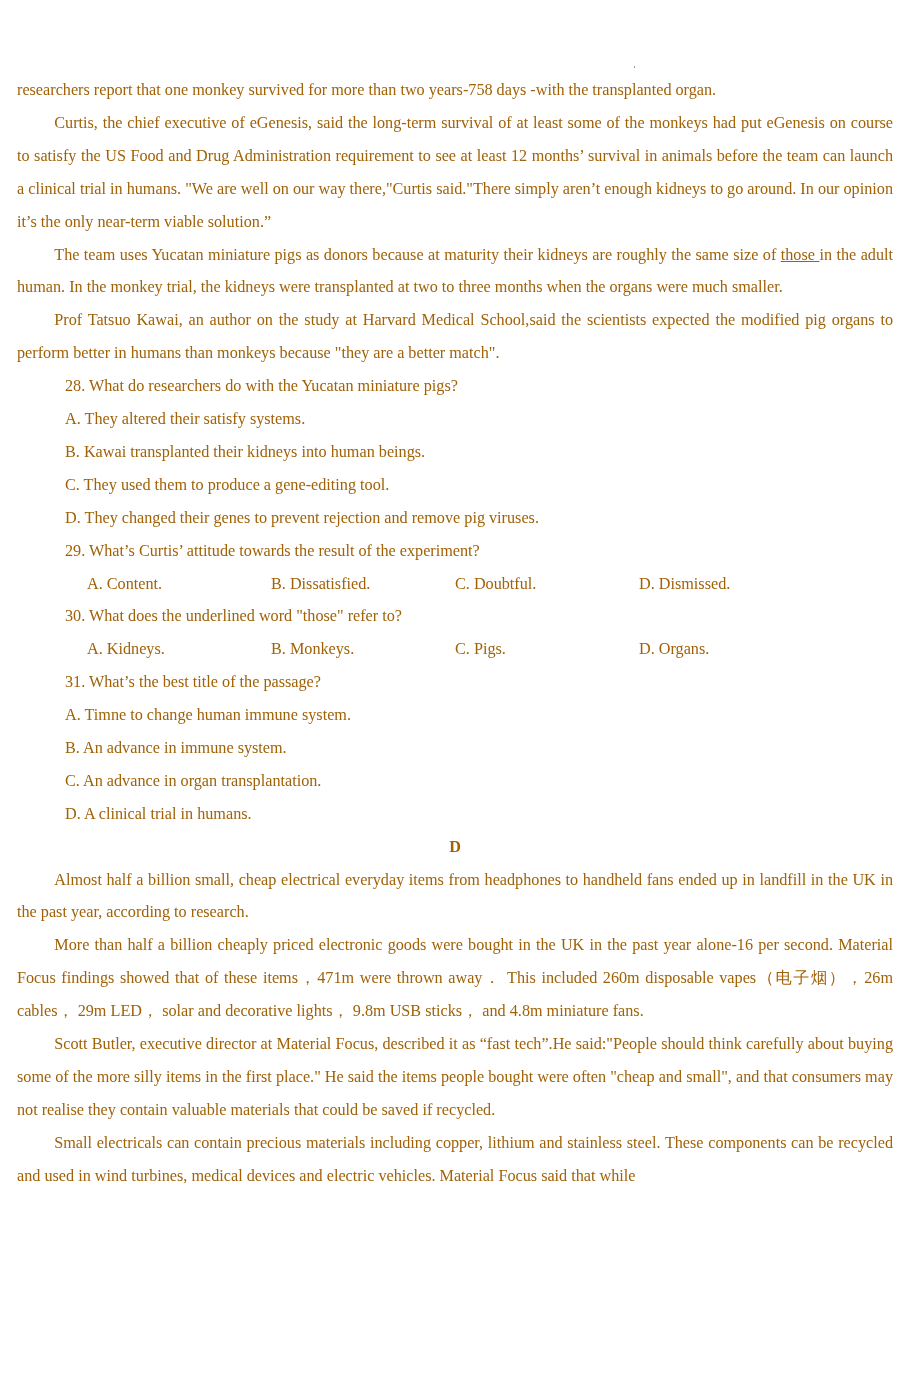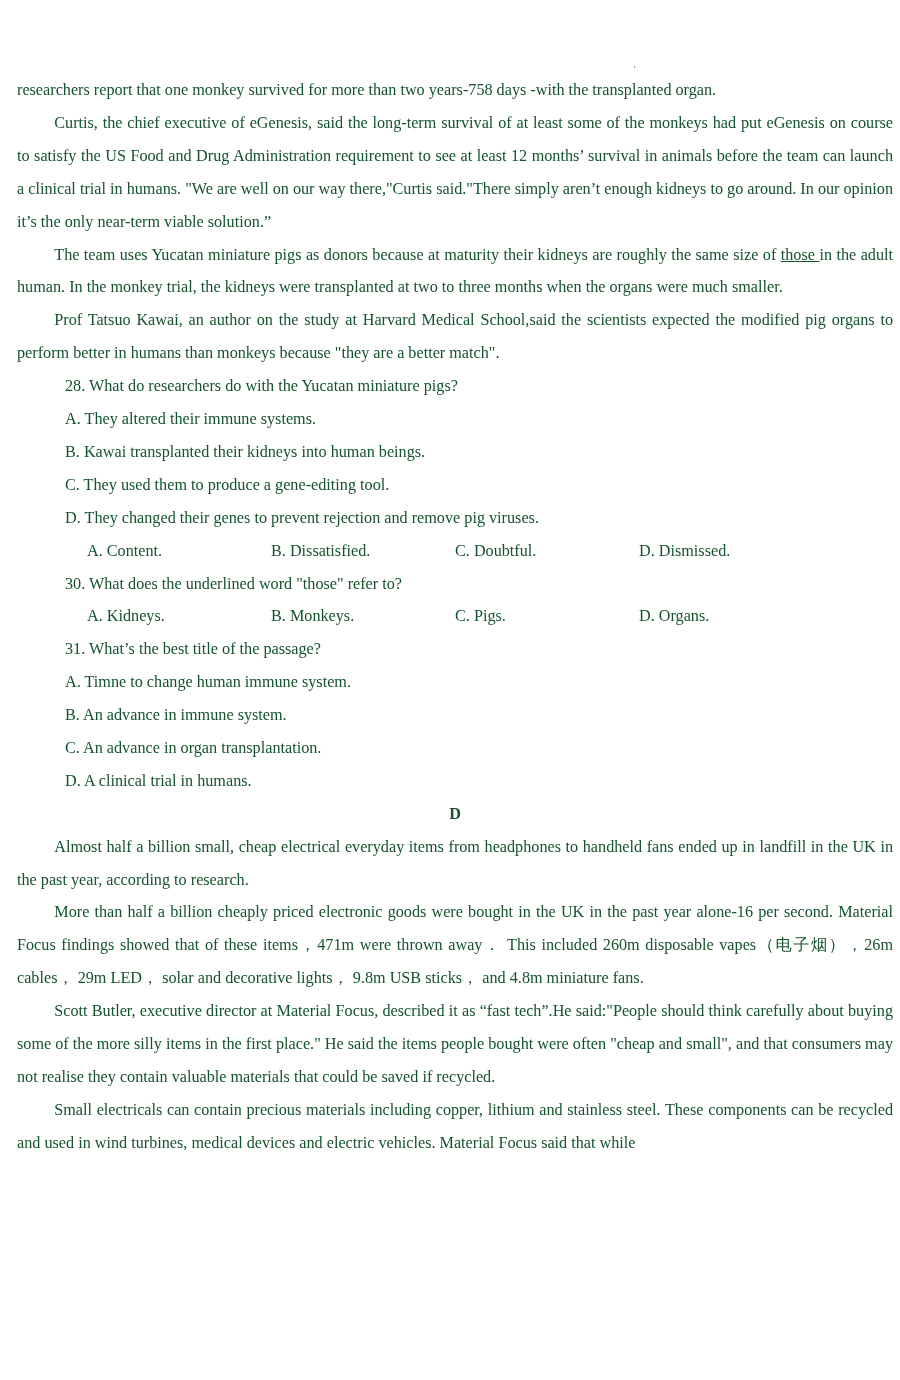--- a/index.html
+++ b/index.html
@@ -1,20 +1,20 @@
 <!DOCTYPE html>
 <html><head>
 <meta charset="utf-8">
 <style>
   html, body { margin: 0; padding: 0; background: #ffffff; }
   body { width: 900px; height: 1380px; position: relative; overflow: hidden; }
   .page {
     position: absolute; left: 17px; top: 74px; width: 876px;
     font-family: "Liberation Serif", "DejaVu Serif", serif;
-    font-size: 16.2px; color: #14532d;
+    font-size: 16.2px; color: #a16207;
   }
   .line { height: 32.9px; line-height: 32.9px; white-space: nowrap; margin-left: 48px; }
   .para { text-align: justify; text-align-last: left; }
   .para p { margin: 0; line-height: 32.9px; text-indent: 2.3em; text-align: justify; }
   .para p.noindent { text-indent: 0; }
   .u { text-decoration: underline; }
   .heading { text-align: center; font-weight: bold; height: 32.9px; line-height: 32.9px; }
   .opts4 { display: flex; height: 32.9px; line-height: 32.9px; justify-content: center; }
   .opts4 span { display: inline-block; width: 184px; white-space: nowrap; }
   .dot { position: absolute; left: 634px; top: 66px; width: 1px; height: 2px; background: #999; }
@@ -28,27 +28,28 @@
 
   <div class="para">
     <p class="noindent">researchers report that one monkey survived for more than two years-758 days -with the transplanted organ.</p>
     <p>Curtis, the chief executive of eGenesis, said the long-term survival of at least some of the monkeys had put eGenesis on course to satisfy the US Food and Drug Administration requirement to see at least 12 months’ survival in animals before the team can launch a clinical trial in humans. "We are well on our way there,"Curtis said."There simply aren’t enough kidneys to go around. In our opinion it’s the only near-term viable solution.”</p>
     <p><span>The team uses Yucatan miniature pigs as donors because at maturity their kidneys are roughly the same size of </span><span class="u">those </span><span>in the adult human. In the monkey trial, the kidneys were transplanted at two to three months when the organs were much smaller.</span></p>
     <p>Prof Tatsuo Kawai, an author on the study at Harvard Medical School,said the scientists expected the modified pig organs to perform better in humans than monkeys because "they are a better match".</p>
   </div>
 
   <div>
     <div class="line">28. What do researchers do with the Yucatan miniature pigs?</div>
-    <div class="line">A. They altered their immune systems.</div>
+    <div class="line">A. They altered their satisfy systems.</div>
     <div class="line">B. Kawai transplanted their kidneys into human beings.</div>
     <div class="line">C. They used them to produce a gene-editing tool.</div>
     <div class="line">D. They changed their genes to prevent rejection and remove pig viruses.</div>
   </div>
 
   <div>
+    <div class="line">29. What’s Curtis’ attitude towards the result of the experiment?</div>
     <div class="opts4">
       <span>A. Content.</span>
       <span>B. Dissatisfied.</span>
       <span>C. Doubtful.</span>
       <span>D. Dismissed.</span>
     </div>
   </div>
 
   <div>
     <div class="line">30. What does the underlined word "those" refer to?</div>

